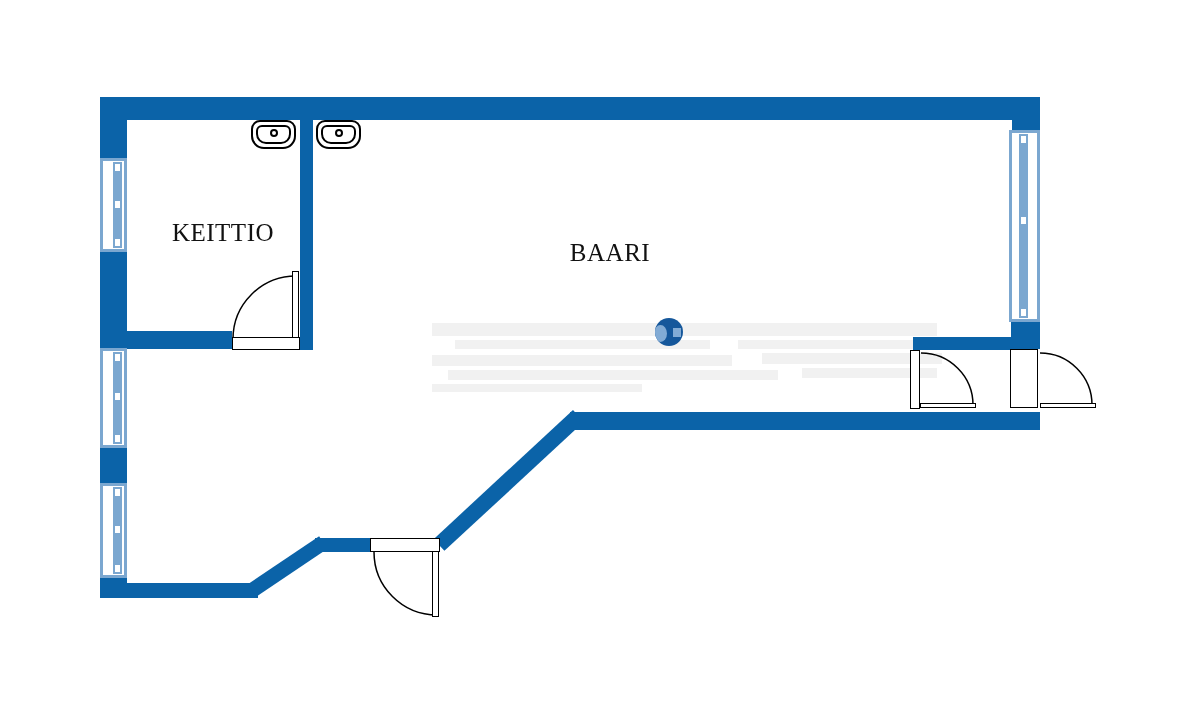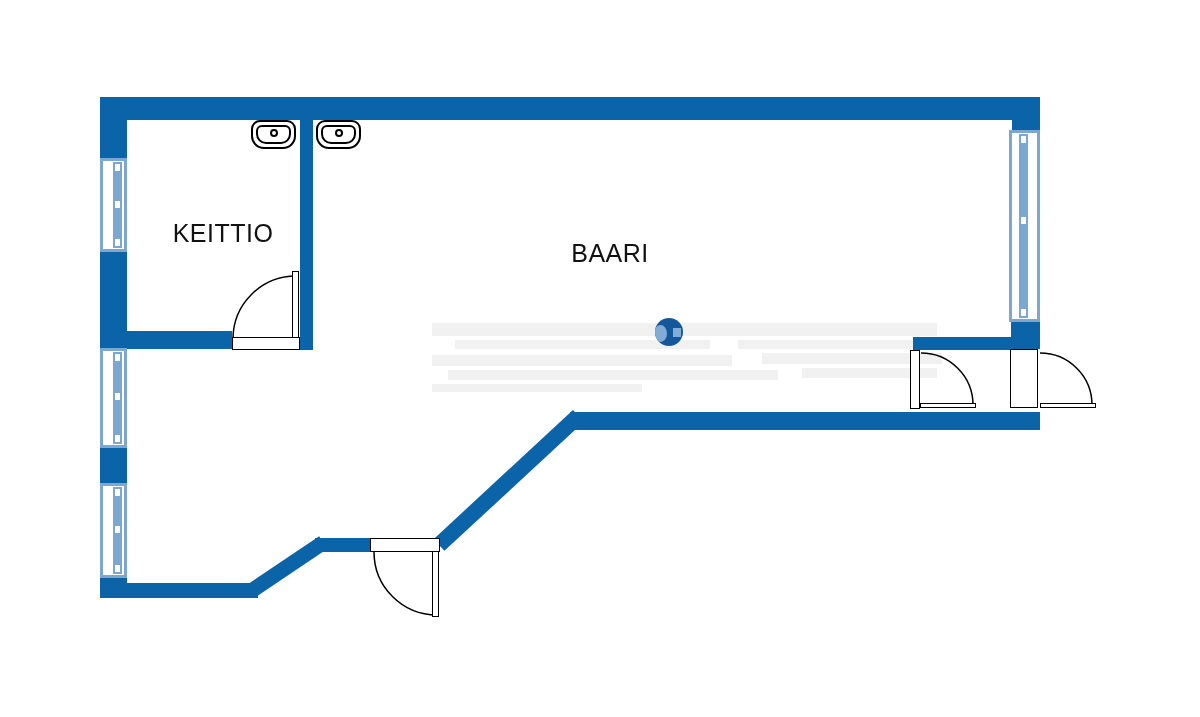--- a/index.html
+++ b/index.html
@@ -1,20 +1,20 @@
 <!DOCTYPE html>
 <html style="--background: #ffffff; --wall: #0b63a8; --window-frame: #7ba7d0; --logo-dark: #15579b; --logo-light: #82abd5; --label-text: #111111; --outline: #000000;"><head>
 <meta charset="utf-8">
 <style>
   html,body{margin:0;padding:0;background:#fff;}
   #canvas{
     position:relative;
     width:1200px;height:638px;
     background:var(--background,#fff);
-    font-family:Liberation Sans, sans-serif;
+    font-family:Liberation Serif, serif;
     overflow:hidden;
   }
   .wall{position:absolute;background:var(--wall,#0b63a8);}
   .diag{position:absolute;background:var(--wall,#0b63a8);transform-origin:0 50%;}
   
   .window{
     position:absolute;background:#fff;
     border:3px solid var(--window-frame,#7ba7d0);
     box-sizing:border-box;
   }

